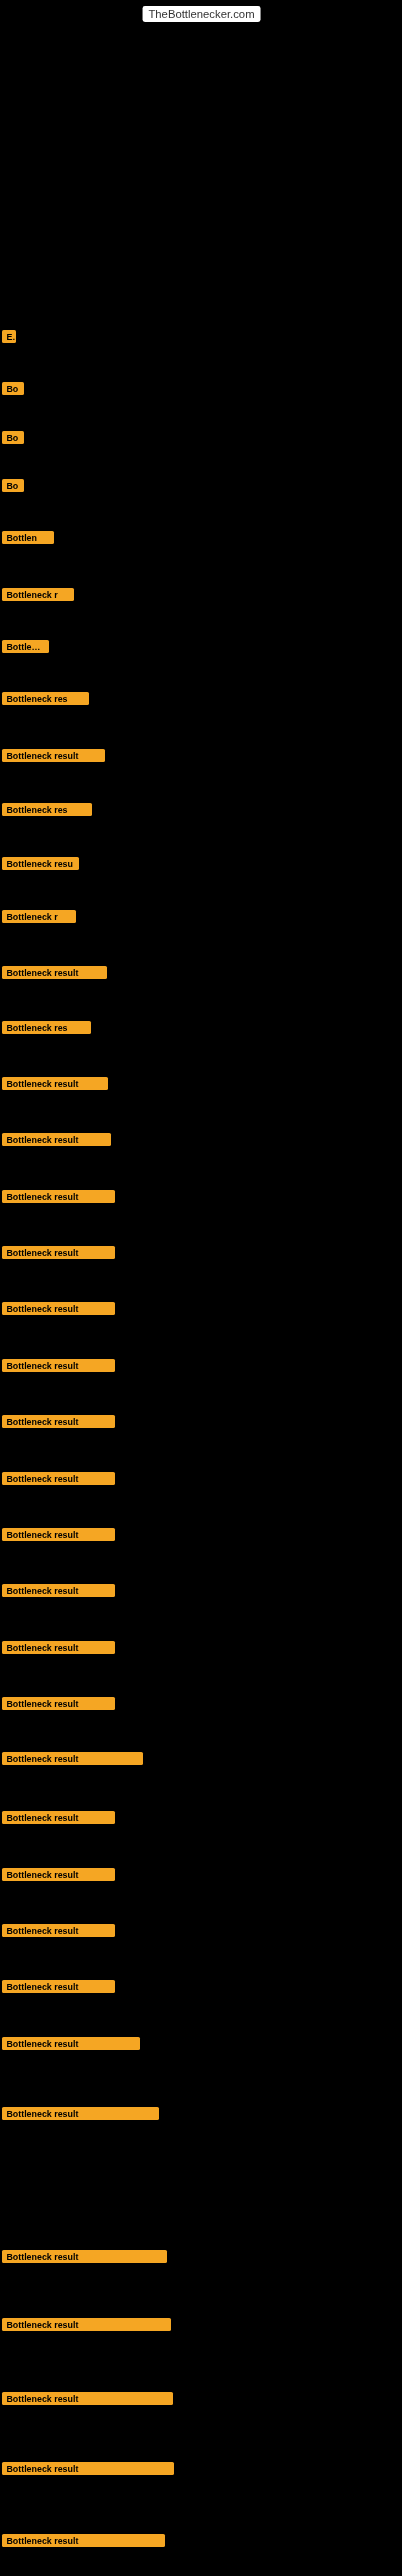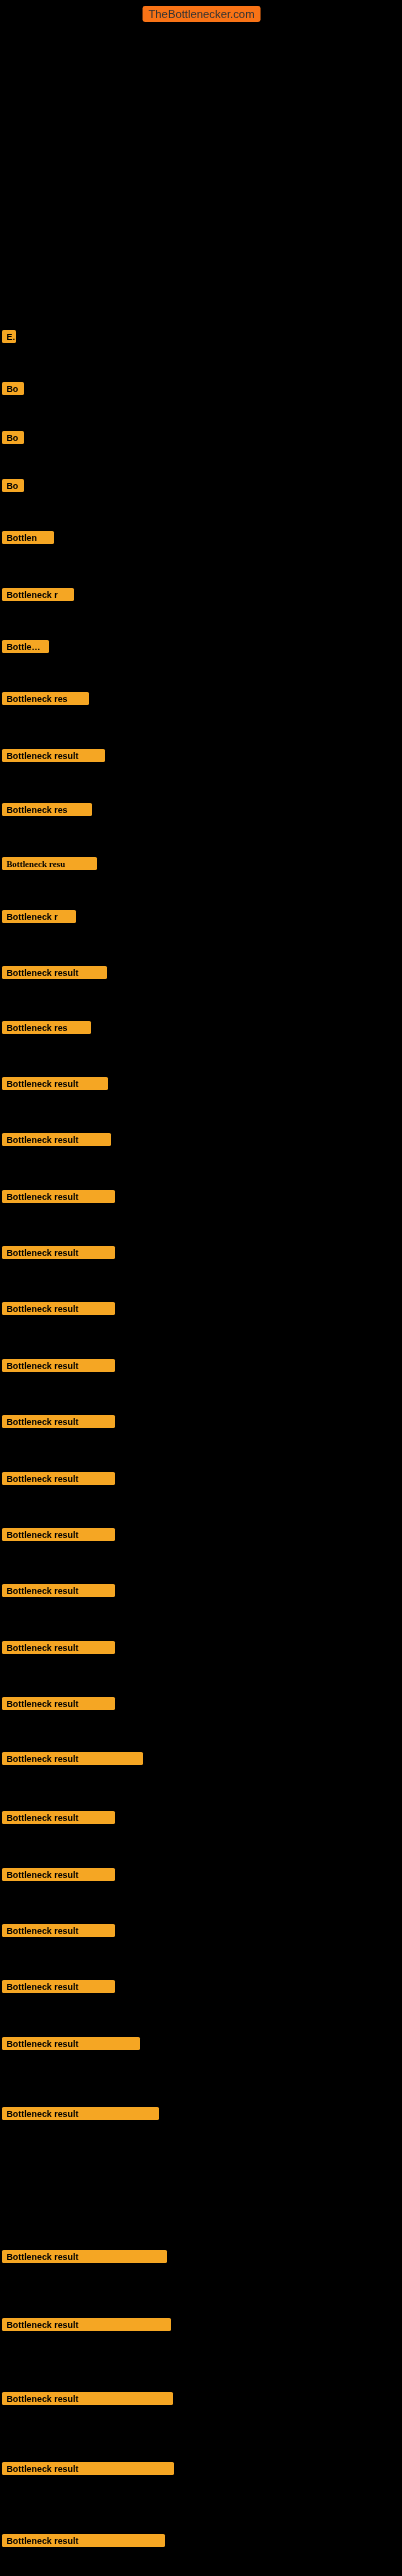--- a/index.html
+++ b/index.html
@@ -13,21 +13,21 @@
     }
 
     .site-title {
       position: absolute;
       top: 6.4px;
       left: 50%;
       transform: translateX(-50%);
       color: #333;
       font-size: 11.3px;
       white-space: nowrap;
-      background: #f97316;
+      background: #ffffff;
       padding: 1.6px 6.4px;
       border-radius: 2.4px;
     }
 
     .orange-label {
       display: inline-block;
       background-color: #f5a623;
       color: #000;
       font-size: 8.9px;
       font-weight: bold;
@@ -54,21 +54,21 @@
     <div class="label-item" style="top: 330px; position: absolute; left: 1.6px;"><span class="orange-label" style="max-width: 22.5px; width: 14.5px;">E</span></div>
     <div class="label-item" style="top: 382px; position: absolute; left: 1.6px;"><span class="orange-label" style="max-width: 31px; width: 22.5px;">Bo</span></div>
     <div class="label-item" style="top: 431px; position: absolute; left: 1.6px;"><span class="orange-label" style="max-width: 31px; width: 22.5px;">Bo</span></div>
     <div class="label-item" style="top: 479px; position: absolute; left: 1.6px;"><span class="orange-label" style="max-width: 31px; width: 22.5px;">Bo</span></div>
     <div class="label-item" style="top: 531px; position: absolute; left: 1.6px;"><span class="orange-label" style="max-width: 52px; width: 55px;">Bottlen</span></div>
     <div class="label-item" style="top: 588px; position: absolute; left: 1.6px;"><span class="orange-label" style="max-width: 81px; width: 72px;">Bottleneck r</span></div>
     <div class="label-item" style="top: 640px; position: absolute; left: 1.6px;"><span class="orange-label" style="max-width: 71px; width: 47px;">Bottleneck</span></div>
     <div class="label-item" style="top: 692px; position: absolute; left: 1.6px;"><span class="orange-label" style="max-width: 95px; width: 87px;">Bottleneck res</span></div>
     <div class="label-item" style="top: 749px; position: absolute; left: 1.6px;"><span class="orange-label" style="max-width: 111px; width: 103px;">Bottleneck result</span></div>
     <div class="label-item" style="top: 803px; position: absolute; left: 1.6px;"><span class="orange-label" style="max-width: 98px; width: 90px;">Bottleneck res</span></div>
-    <div class="label-item" style="top: 857px; position: absolute; left: 1.6px;"><span class="orange-label" style="max-width: 103px; width: 95px; font-family: Liberation Serif, serif;">Bottleneck resu</span></div>
+    <div class="label-item" style="top: 857px; position: absolute; left: 1.6px;"><span class="orange-label" style="max-width: 103px; width: 77px;">Bottleneck resu</span></div>
     <div class="label-item" style="top: 910px; position: absolute; left: 1.6px;"><span class="orange-label" style="max-width: 82px; width: 74px;">Bottleneck r</span></div>
     <div class="label-item" style="top: 966px; position: absolute; left: 1.6px;"><span class="orange-label" style="max-width: 113px; width: 105px;">Bottleneck result</span></div>
     <div class="label-item" style="top: 1021px; position: absolute; left: 1.6px;"><span class="orange-label" style="max-width: 97px; width: 89px;">Bottleneck res</span></div>
     <div class="label-item" style="top: 1077px; position: absolute; left: 1.6px;"><span class="orange-label" style="max-width: 114px; width: 106px;">Bottleneck result</span></div>
     <div class="label-item" style="top: 1133px; position: absolute; left: 1.6px;"><span class="orange-label" style="max-width: 117px; width: 109px;">Bottleneck result</span></div>
     <div class="label-item" style="top: 1190px; position: absolute; left: 1.6px;"><span class="orange-label" style="max-width: 121px; width: 113px;">Bottleneck result</span></div>
     <div class="label-item" style="top: 1246px; position: absolute; left: 1.6px;"><span class="orange-label" style="max-width: 121px; width: 113px;">Bottleneck result</span></div>
     <div class="label-item" style="top: 1302px; position: absolute; left: 1.6px;"><span class="orange-label" style="max-width: 121px; width: 113px;">Bottleneck result</span></div>
     <div class="label-item" style="top: 1359px; position: absolute; left: 1.6px;"><span class="orange-label" style="max-width: 121px; width: 113px;">Bottleneck result</span></div>
     <div class="label-item" style="top: 1415px; position: absolute; left: 1.6px;"><span class="orange-label" style="max-width: 121px; width: 113px;">Bottleneck result</span></div>

